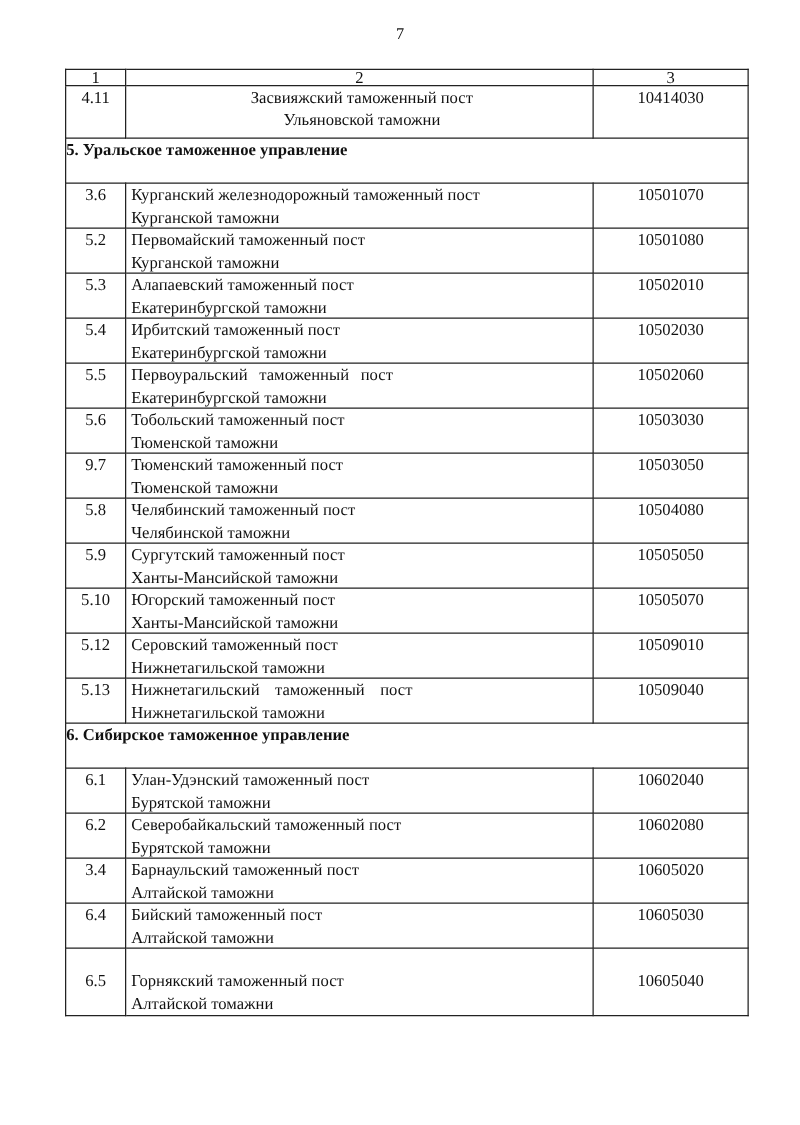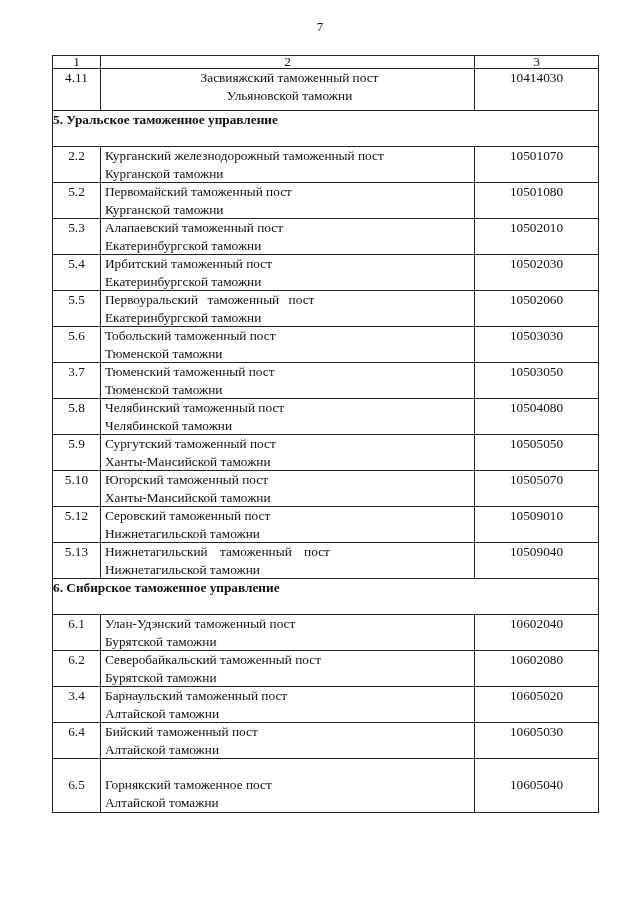--- a/index.html
+++ b/index.html
@@ -109,21 +109,21 @@
         <span class="ln">Ульяновской таможни</span>
       </td>
       <td class="code">10414030</td>
     </tr>
 
     <tr class="section">
       <td colspan="3">5. Уральское таможенное управление</td>
     </tr>
 
     <tr class="row">
-      <td class="num">2.2</td>
+      <td class="num">3.6</td>
       <td class="name">
         <span class="ln">Курганский железнодорожный таможенный пост</span>
         <span class="ln">Курганской таможни</span>
       </td>
       <td class="code">10501070</td>
     </tr>
     <tr class="row">
       <td class="num">5.2</td>
       <td class="name">
         <span class="ln">Первомайский таможенный пост</span>
@@ -157,21 +157,21 @@
     </tr>
     <tr class="row">
       <td class="num">5.6</td>
       <td class="name">
         <span class="ln">Тобольский таможенный пост</span>
         <span class="ln">Тюменской таможни</span>
       </td>
       <td class="code">10503030</td>
     </tr>
     <tr class="row">
-      <td class="num">3.7</td>
+      <td class="num">9.7</td>
       <td class="name">
         <span class="ln">Тюменский таможенный пост</span>
         <span class="ln">Тюменской таможни</span>
       </td>
       <td class="code">10503050</td>
     </tr>
     <tr class="row">
       <td class="num">5.8</td>
       <td class="name">
         <span class="ln">Челябинский таможенный пост</span>
@@ -244,19 +244,19 @@
       <td class="num">6.4</td>
       <td class="name">
         <span class="ln">Бийский таможенный пост</span>
         <span class="ln">Алтайской таможни</span>
       </td>
       <td class="code">10605030</td>
     </tr>
     <tr class="row tall">
       <td class="num">6.5</td>
       <td class="name">
-        <span class="ln">Горнякский таможенное пост</span>
+        <span class="ln">Горнякский таможенный пост</span>
         <span class="ln">Алтайской томажни</span>
       </td>
       <td class="code">10605040</td>
     </tr>
   </tbody>
 </table>
 
 </body></html>

